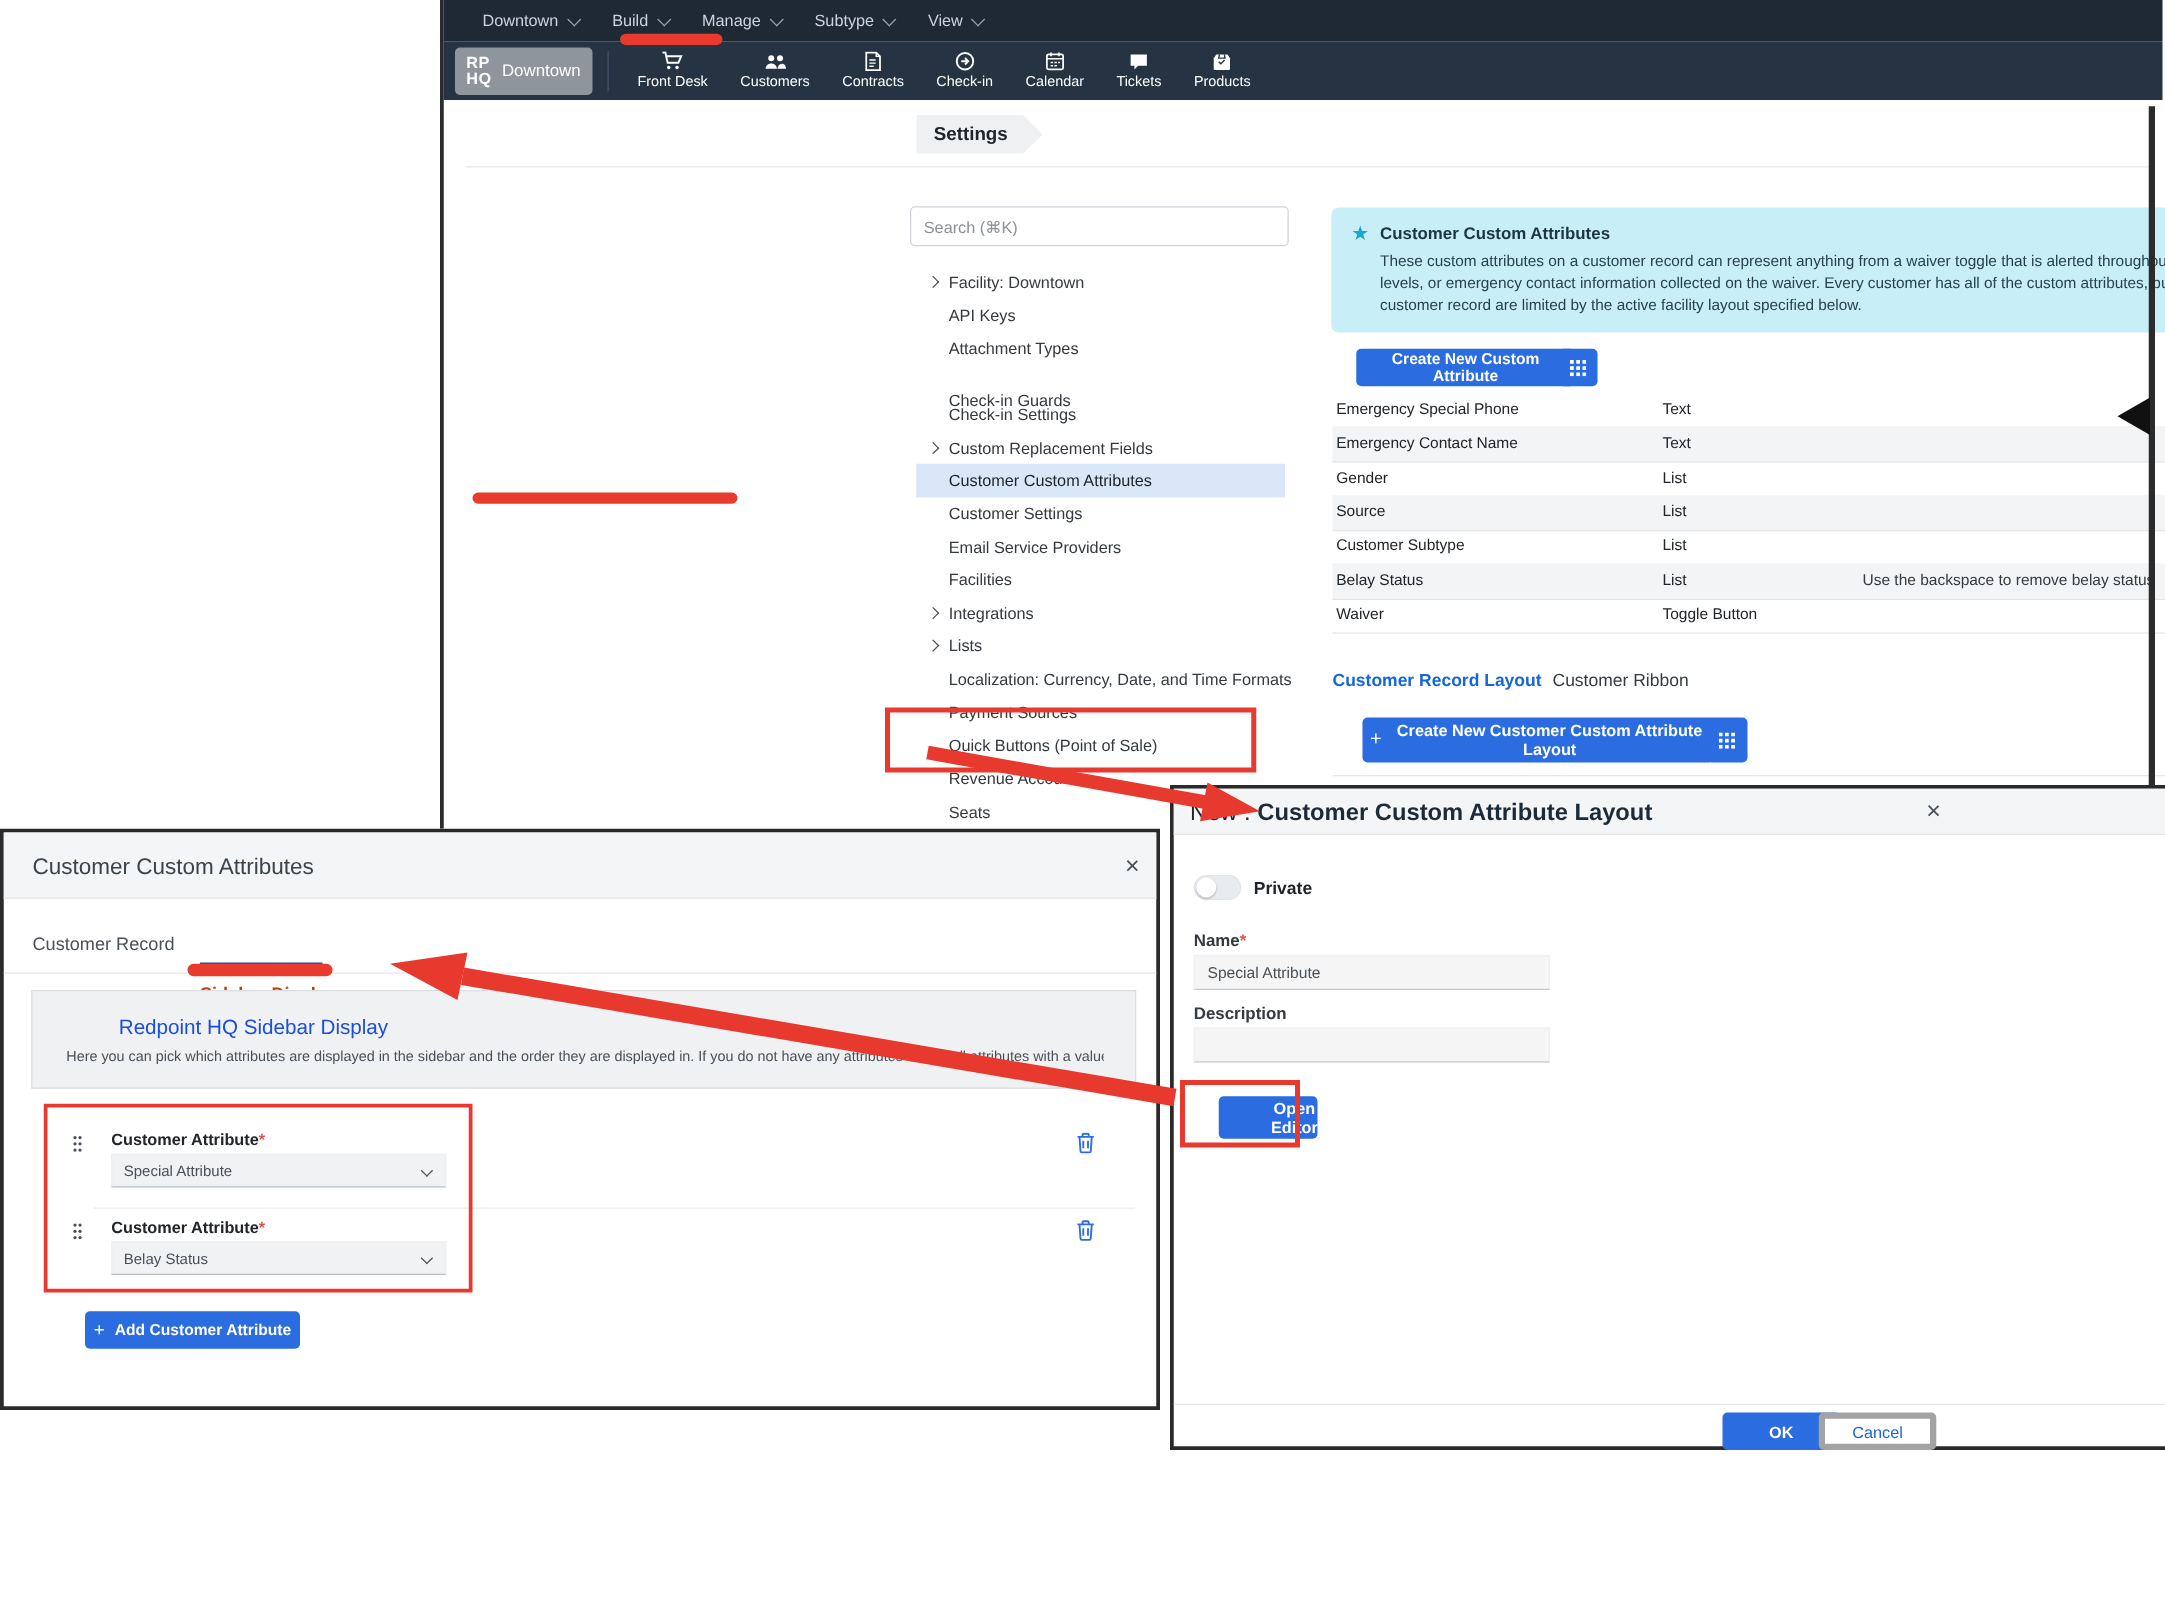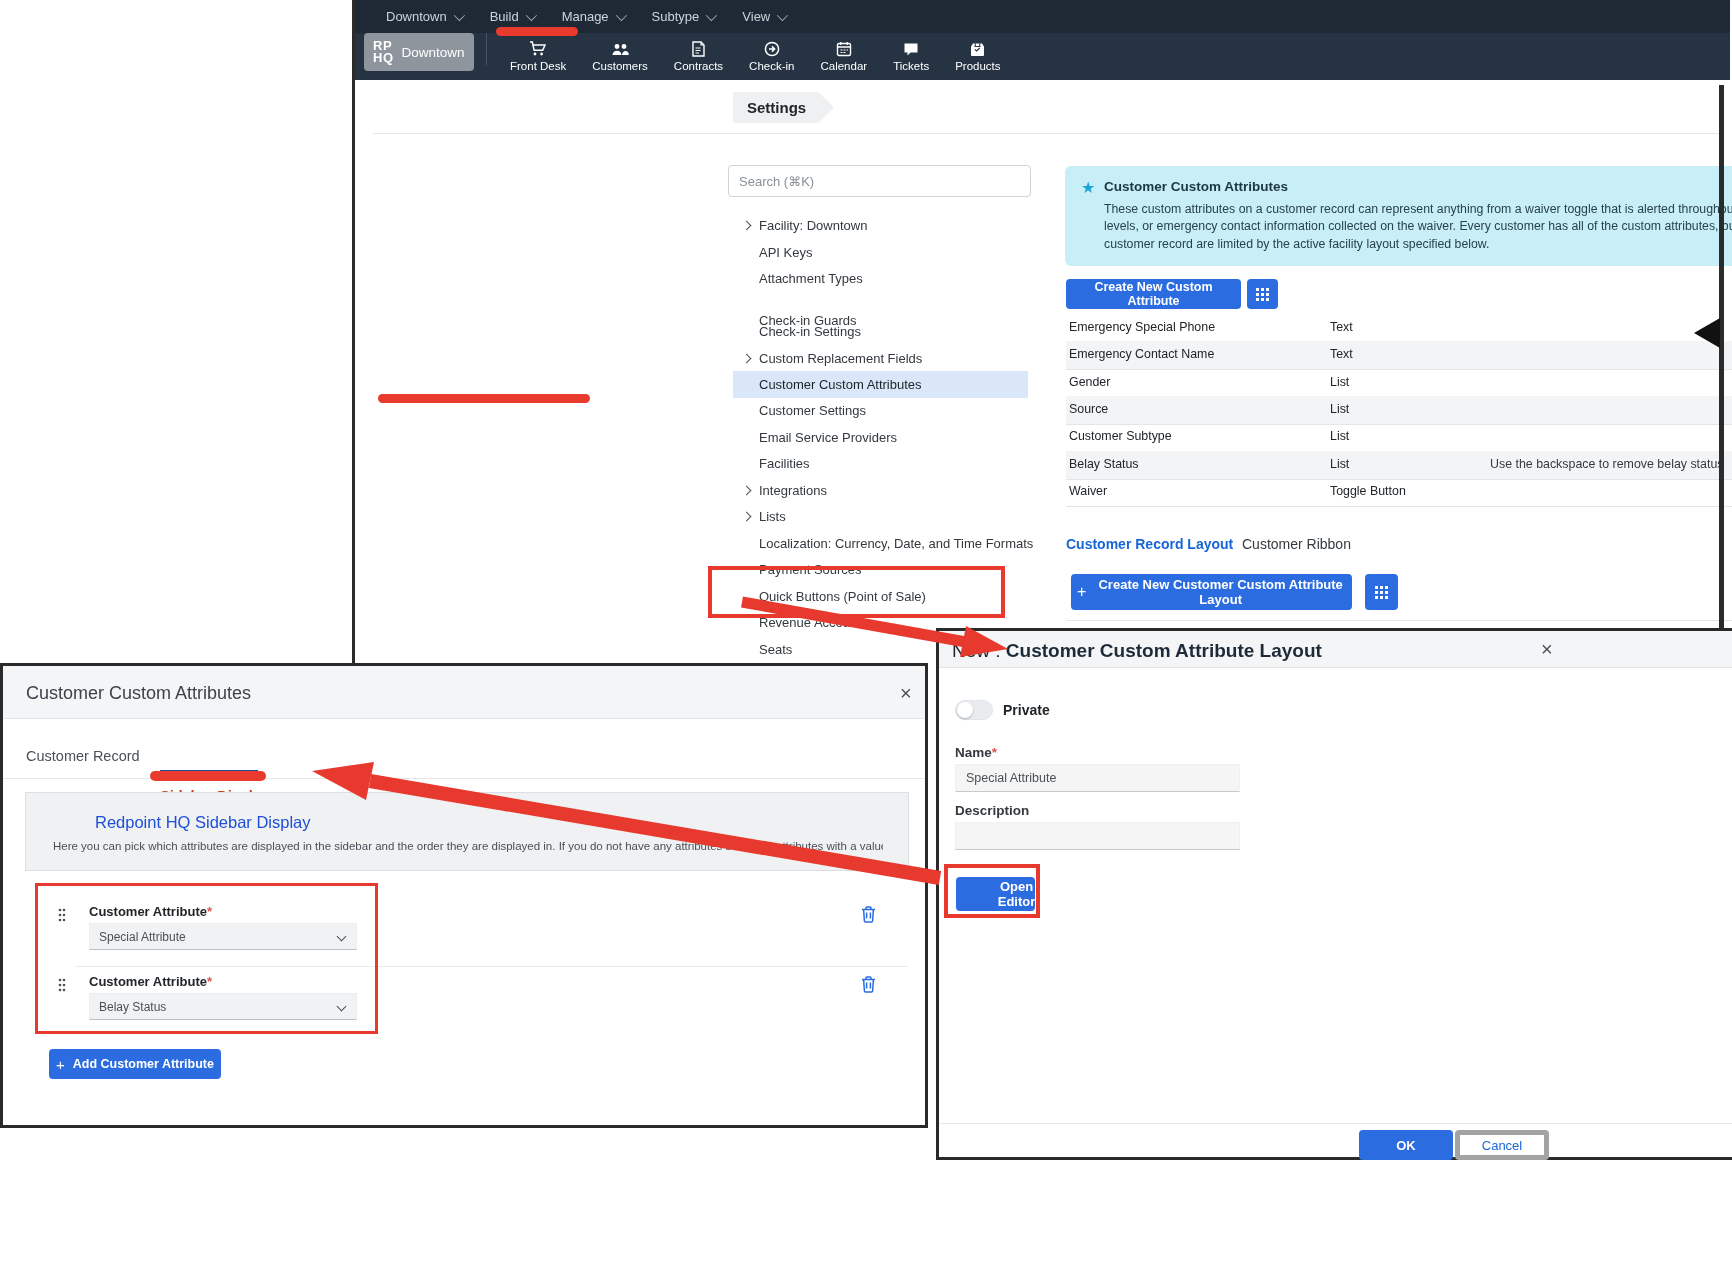--- a/index.html
+++ b/index.html
@@ -5,21 +5,21 @@
   html,body{margin:0;padding:0;background:#fff;}
   #stage{position:relative;width:1732px;height:1282px;overflow:hidden;
          font-family:"Liberation Sans",sans-serif;background:#fff;color:#212529;}
   .abs{position:absolute;}
   
   #appwin{left:352px;top:0;width:1375px;height:663px;background:#fff;border-left:3px solid #2b2b2b;}
   #menubar{left:0;top:0;right:0;height:33px;background:#1e2935;display:flex;align-items:center;padding-left:17px;}
   .menu-item{display:flex;align-items:center;gap:7px;color:#cdd3da;font-size:13px;padding:0 14px;height:33px;cursor:pointer;}
   .chev-dn{width:7px;height:7px;border-right:1.6px solid #9aa4ae;border-bottom:1.6px solid #9aa4ae;
            transform:rotate(45deg) translateY(-2px);}
-  #appbar{left:0;top:33px;right:0;height:47px;background:#253342;display:flex;}
+  #appbar{left:0;top:33px;right:0;height:47px;background:#253342;display:flex;align-items:center;}
   #brand{margin-left:9px;width:110px;height:38px;background:#8e959d;border-radius:4px;display:flex;align-items:center;gap:8px;padding-left:9px;box-sizing:border-box;}
   #brand .logo{color:#fff;font-weight:bold;font-size:13px;line-height:.95;letter-spacing:.5px;}
   #brand .fac{color:#fff;font-size:13.5px;}
   #appbar .vsep{width:1px;height:32px;background:#44536a;margin:0 10px 0 12px;}
   .nav-item{display:flex;flex-direction:column;align-items:center;justify-content:center;gap:3px;
             color:#fff;font-size:11.5px;padding:0 13px;height:47px;cursor:pointer;}
   .nav-item svg{display:block;}
   
   #crumb{left:378px;top:92px;height:31px;background:#eef0f2;display:flex;align-items:center;
          padding:0 28px 0 14px;font-weight:bold;font-size:15px;color:#212529;
@@ -34,21 +34,21 @@
   .side-item .chev-rt{position:absolute;left:10px;width:6px;height:6px;border-right:1.5px solid #495057;
              border-top:1.5px solid #495057;transform:rotate(45deg);}
   .side-item .lbl{padding-left:26px;white-space:nowrap;}
   .side-item.sel{background:#d9e7f9;color:#1d2429;}
   
   #infobox{left:710px;top:166px;width:1008px;height:100px;background:#c8eff8;border-radius:6px;}
   #info-star{left:726px;top:180px;font-size:16px;color:#1ba4d8;line-height:1;}
   #info-title{left:749px;top:179px;font-size:13.5px;font-weight:bold;color:#1c3642;}
   #info-body{left:749px;top:201px;width:800px;font-size:12.3px;line-height:1.42;color:#27424e;}
   .btn-blue{background:#2b6ce0;color:#fff;border:none;border-radius:4px;font-family:inherit;
-            font-weight:bold;cursor:pointer;display:flex;align-items:center;justify-content:center;}
+            font-weight:bold;cursor:pointer;display:flex;align-items:center;justify-content:center;margin-left:19px;}
   #btn-create-attr{left:711px;top:279px;width:175px;height:30px;font-size:12.5px;}
   .grid-btn{background:#2b6ce0;border-radius:4px;display:flex;align-items:center;justify-content:center;cursor:pointer;}
   #grid1{left:892px;top:279px;width:31px;height:30px;}
   
   .trow{position:absolute;left:711px;width:1007px;height:28px;border-bottom:1px solid #e3e6e9;
         font-size:12.4px;color:#212529;}
   .trow.stripe{background:#f3f4f6;}
   .tcell{position:absolute;top:6px;white-space:nowrap;}
   .c-name{left:3px;}
   .c-type{left:264px;}

